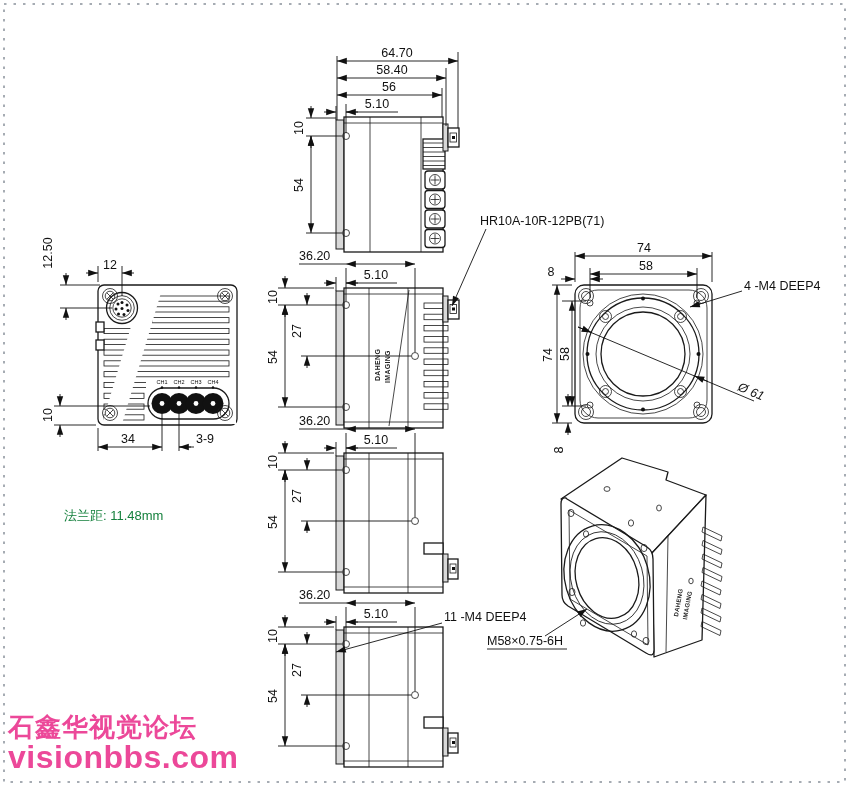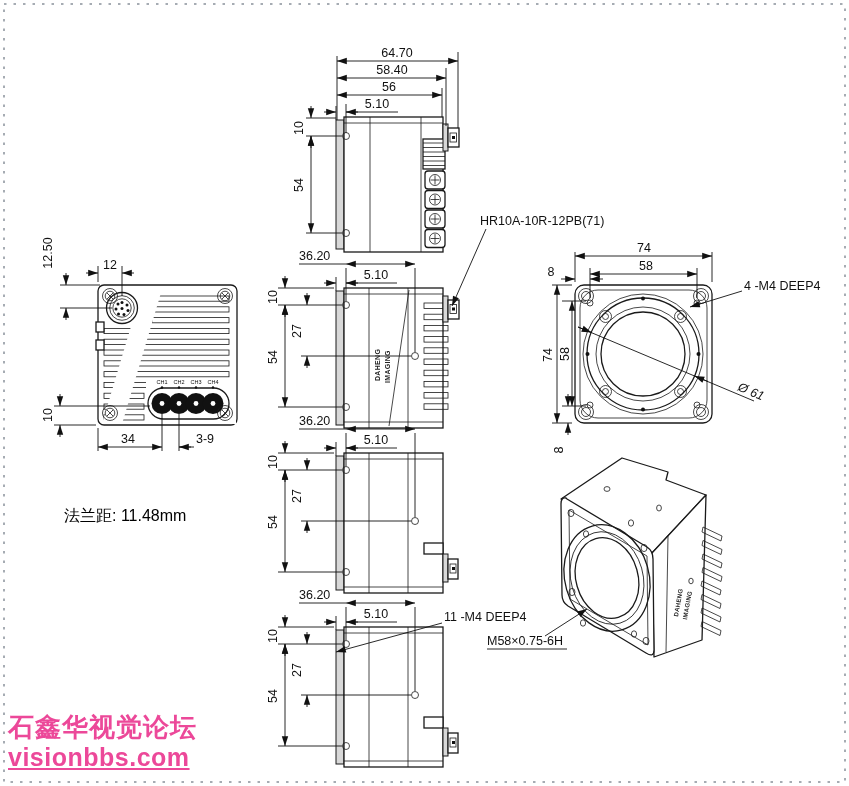--- a/index.html
+++ b/index.html
@@ -11,24 +11,24 @@
   .tiny{font-size:5.5px;}
   .logo{font-size:7px;font-weight:bold;letter-spacing:.3px;fill:#222;}
   .logoiso{font-size:6.3px;font-weight:bold;letter-spacing:.2px;fill:#222;}
   .it{font-style:italic;}
   .ln{stroke:#1a1a1a;stroke-width:1.3;fill:none;}
   .lf{stroke:#1a1a1a;stroke-width:1.3;fill:#fff;}
   .tn{stroke:#1a1a1a;stroke-width:0.8;fill:none;}
   .dim{stroke:#111;stroke-width:0.9;fill:none;}
   .flange{fill:#d8d8d8;stroke:#1a1a1a;stroke-width:1;}
   .blk{fill:#111;}
-  .notes{position:absolute;left:64px;top:503px;font-size:16px;color:#000000;line-height:25px;}
+  .notes{position:absolute;left:64px;top:503px;font-size:13px;color:#15803d;line-height:25px;}
   .wm{position:absolute;left:8px;top:712px;font-weight:bold;line-height:30px;}
   .wm .l1{font-size:26px;letter-spacing:1px;}
-  .wm .l2{font-size:25px;letter-spacing:.5px;text-decoration:underline;}
+  .wm .l2{font-size:32px;letter-spacing:.5px;}
 </style>
 </head>
 <body>
 
 <div class="page">
 <svg width="849" height="786" viewBox="0 0 849 786">
 <defs>
   <marker id="mE" markerUnits="userSpaceOnUse" markerWidth="12" markerHeight="8" refX="10.6" refY="4" orient="auto">
     <path d="M0.8,0.8 L10.6,4 L0.8,7.2 Z" fill="#111"></path>
         </marker>

